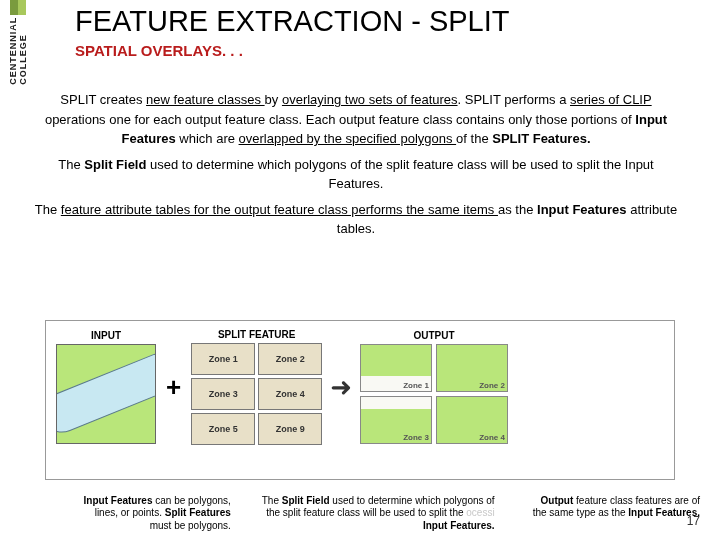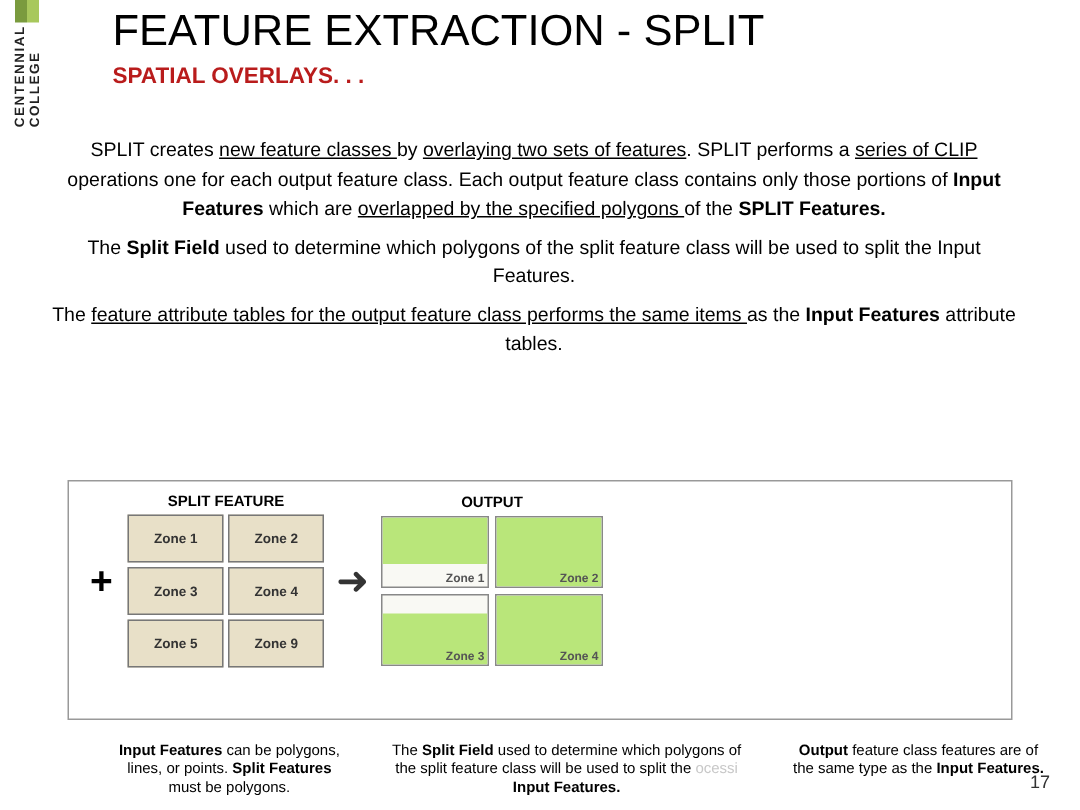--- a/index.html
+++ b/index.html
@@ -19,21 +19,21 @@
 .input-box{width:100px;height:100px;border:1px solid #666;background:#b9e67a;position:relative;overflow:hidden}
 .river{position:absolute;width:140%;height:40px;background:#c8e8f2;border:1px solid #5a7a8a;top:30px;left:-20px;transform:rotate(-22deg);border-radius:40px 20px 30px 50px}
 .plus{font-size:26px;font-weight:bold;padding:0 4px}
 .arrow{font-size:26px;padding:0 2px;color:#333}
 .grid2x3{display:grid;grid-template-columns:64px 64px;grid-template-rows:32px 32px 32px;gap:3px}
 .zone{border:1px solid #777;background:#e8e0c8;font-size:9px;font-weight:bold;display:flex;align-items:center;justify-content:center;font-family:Verdana,Arial;color:#333}
 .grid2x2{display:grid;grid-template-columns:72px 72px;grid-template-rows:48px 48px;gap:4px}
 .out-zone{border:1px solid #888;background:#f9f9f4;position:relative;overflow:hidden}
 .out-zone .fill{position:absolute;background:#b9e67a}
 .out-zone .lbl{position:absolute;bottom:1px;right:2px;font-size:8px;font-weight:bold;color:#555;font-family:Verdana,Arial}
-.captions{position:absolute;left:75px;right:20px;bottom:8px;display:flex;gap:30px;font-size:10px;line-height:1.25;text-align:center}
+.captions{position:absolute;left:75px;right:20px;bottom:8px;display:flex;gap:30px;font-size:10px;line-height:1.25;text-align:right}
 .cap1{width:160px}
 .cap2{width:240px}
 .cap3{width:180px}
 .faded{color:#c8c8c8;font-size:10px}
 .pagenum{position:absolute;right:20px;bottom:12px;font-size:12px;color:#333}
 </style>
 </head>
 <body>
 
 <div class="logo">
@@ -51,20 +51,26 @@
   <p>
     <span>The </span><span class="b">Split Field</span><span> used to determine which polygons of the split feature class will be used to split the Input Features.</span>
   </p>
   <p>
     <span>The </span><span class="u">feature attribute tables for the output feature class performs the same items </span><span>as the </span><span class="b">Input Features</span><span> attribute tables.</span>
   </p>
 </div>
 
 <div class="diagram-wrap">
   <div class="diag-row">
+    <div>
+      <div class="col-label">INPUT</div>
+      <div class="input-box">
+          <div class="river"></div>
+        </div>
+    </div>
     <div class="plus">+</div>
     <div>
       <div class="col-label">SPLIT FEATURE</div>
       <div class="grid2x3">
         <div class="zone">Zone 1</div>
         <div class="zone">Zone 2</div>
         <div class="zone">Zone 3</div>
         <div class="zone">Zone 4</div>
         <div class="zone">Zone 5</div>
         <div class="zone">Zone 9</div>

